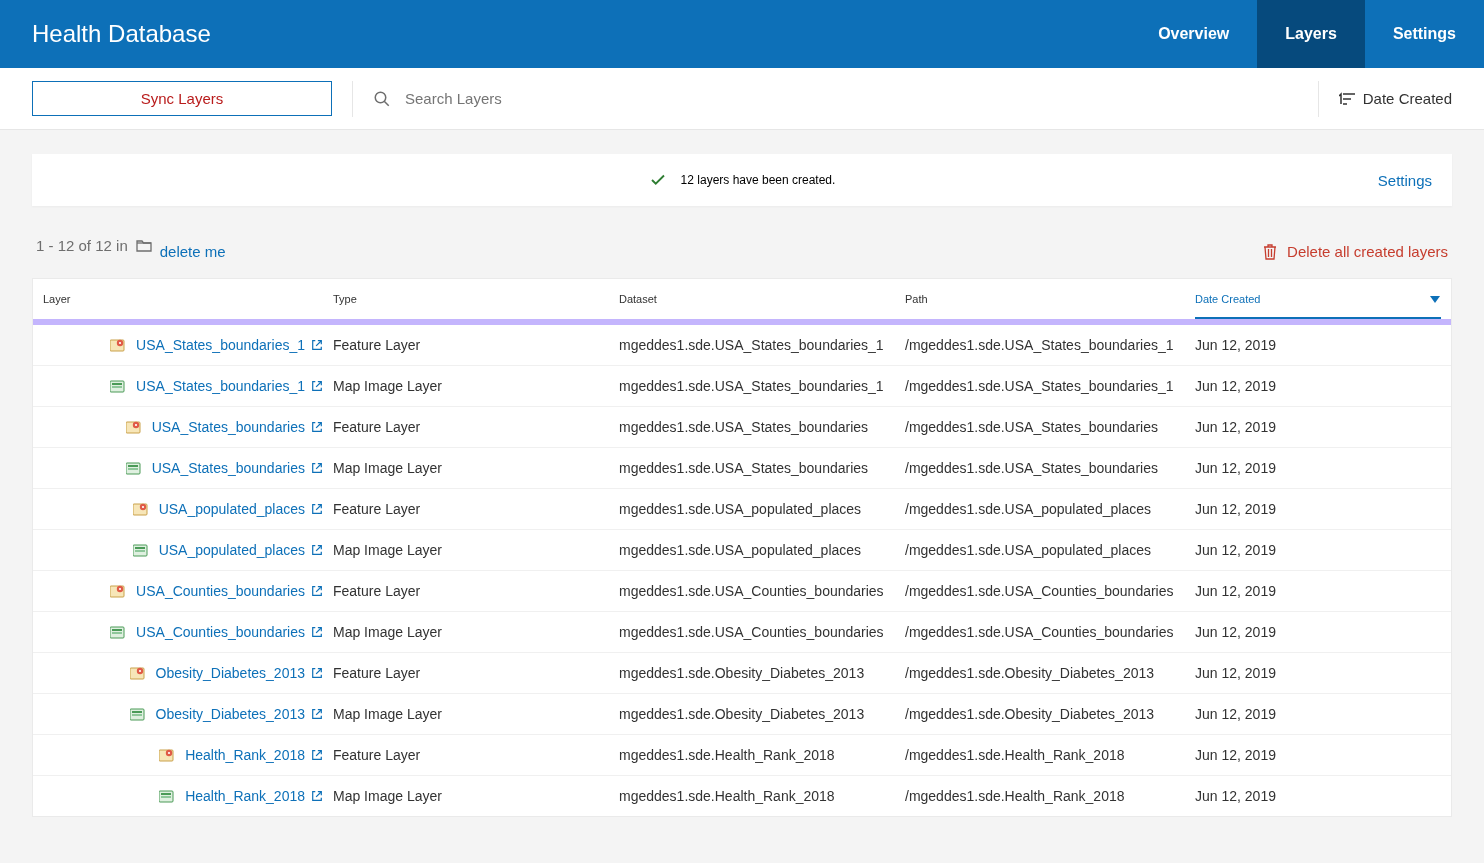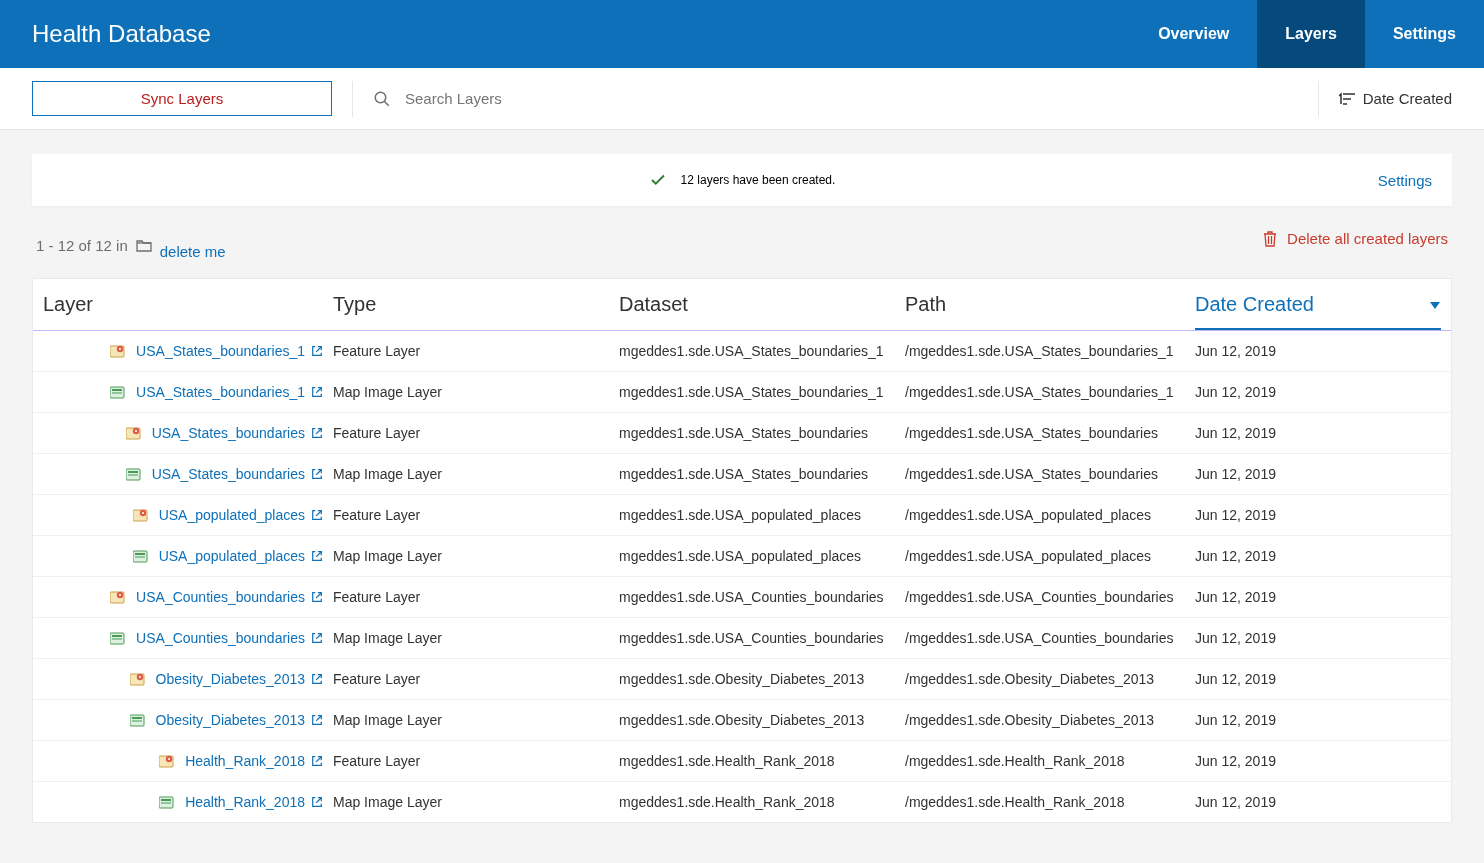--- a/index.html
+++ b/index.html
@@ -19,29 +19,29 @@
 .search-input { border: none; outline: none; font-size: 15px; color: #6e6e6e; width: 300px; background: transparent; }
 .sort-wrap { display: flex; align-items: center; color: #323232; font-size: 15px; cursor: pointer; }
 .sort-icon { margin-right: 8px; display: inline-flex; }
 
 .content { padding: 24px 32px 40px; }
 .banner { background: #fff; display: flex; align-items: center; justify-content: center; height: 52px; position: relative; margin-bottom: 24px; box-shadow: 0 1px 2px rgba(0,0,0,.04); }
 .banner .check { color: #2e7d32; margin-right: 14px; }
 .banner-text { color: #000000; font-size: 12px; }
 .banner-dismiss { position: absolute; right: 20px; color: #0d70b8; cursor: pointer; font-size: 15px; }
 
-.meta-row { display: flex; align-items: flex-start; justify-content: space-between; margin-bottom: 18px; padding: 0 4px; }
+.meta-row { display: flex; align-items: flex-end; justify-content: space-between; margin-bottom: 18px; padding: 0 4px; }
 .meta-left { display: flex; align-items: center; color: #6e6e6e; font-size: 15px; }
 .folder-icon { margin: 0 8px; display: inline-flex; color: #6e6e6e; }
 .folder-link { color: #0d70b8; cursor: pointer; margin-top: 13px; }
 .delete-all { display: flex; align-items: center; color: #c63d2e; cursor: pointer; font-size: 15px; }
 .delete-all .trash { margin-right: 10px; }
 
 .table { background: #fff; border: 1px solid #eaeaea; }
-.thead { display: flex; border-bottom: 1px solid #c4b5fd; padding: 14px 10px; font-size: 20px; color: #323232; }
+.thead { display: flex; border-bottom: 6px solid #c4b5fd; padding: 14px 10px; font-size: 11px; color: #323232; }
 .col-layer { flex: 0 0 290px; padding-left: 0; }
 .col-type { flex: 0 0 286px; }
 .col-dataset { flex: 0 0 286px; }
 .col-path { flex: 0 0 290px; }
 .col-date { flex: 1; }
 .th { color: #323232; }
 .th-date { color: #0d70b8; display: flex; align-items: center; justify-content: space-between; border-bottom: 2px solid #0d70b8; padding-bottom: 12px; margin-bottom: -14px; cursor: pointer; }
 .sort-caret { color: #0d70b8; }
 
 .row { display: flex; align-items: center; border-bottom: 1px solid #f0f0f0; padding: 12px 10px; font-size: 14px; }

